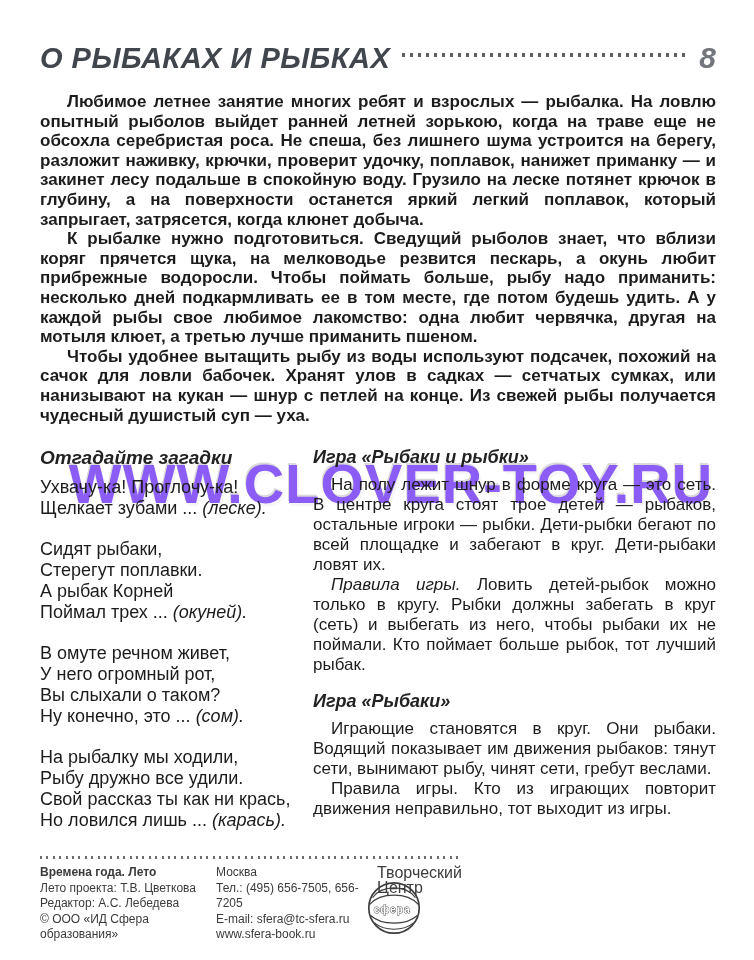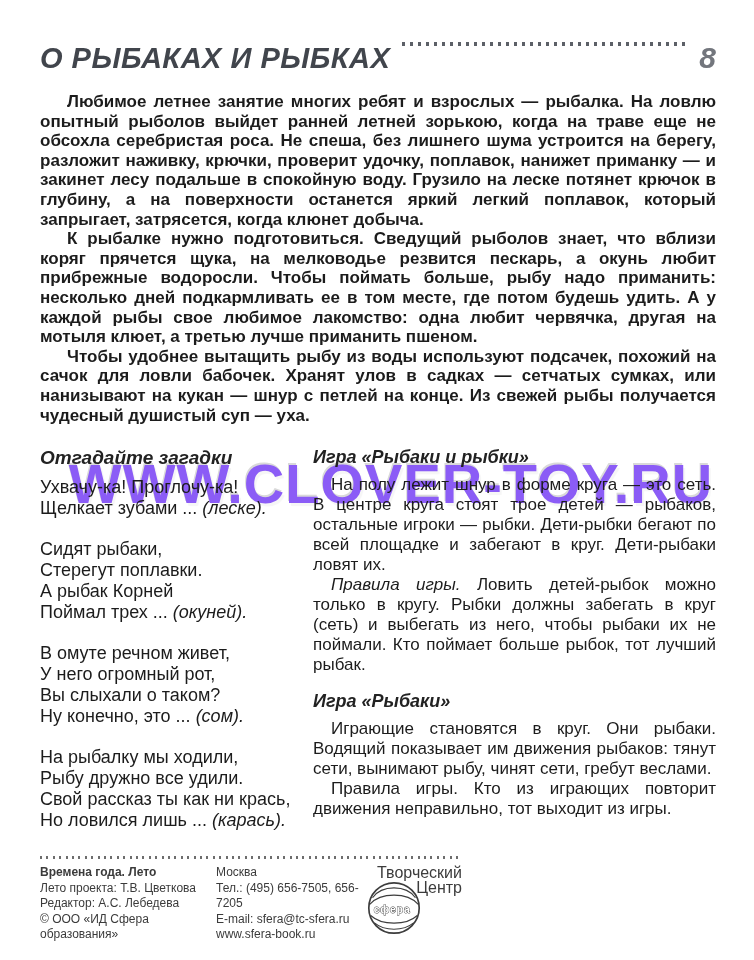--- a/index.html
+++ b/index.html
@@ -1,21 +1,21 @@
 <!DOCTYPE html>
 <html lang="ru"><head>
 <meta charset="utf-8">
 <style>
   html,body{margin:0;padding:0;background:#ffffff;}
   .page{
     position:relative;width:754px;height:960px;background:#ffffff;
     font-family:"Liberation Sans",sans-serif;color:#1c1c1c;overflow:hidden;
   }
   
-  .header{position:absolute;left:40px;right:38px;top:42px;display:flex;align-items:flex-start;z-index:2;}
+  .header{position:absolute;left:40px;right:38px;top:42px;display:flex;align-items:center;z-index:2;}
   .header-title{font-style:italic;font-weight:bold;font-size:29px;line-height:32px;color:#41454c;white-space:nowrap;letter-spacing:.5px;}
   .header-dots{flex:1;height:4px;margin:0 10px 7px 12px;
     background:repeating-linear-gradient(90deg,#5c6067 0 3px,rgba(0,0,0,0) 3px 8px);}
   .header-num{font-style:italic;font-weight:bold;font-size:30px;line-height:32px;color:#73767d;}
   
   .intro{position:absolute;left:40px;width:676px;top:92px;z-index:2;font-weight:bold;}
   .para{margin:0;font-size:17px;line-height:19.6px;text-align:justify;text-indent:27px;}
   
   .watermark{
     position:absolute;left:38px;right:10px;top:449px;z-index:1;
@@ -36,21 +36,21 @@
   
   .footer{position:absolute;left:40px;top:856px;width:422px;z-index:2;color:#3b3b3b;}
   .footer-dots{height:3px;margin-bottom:6px;
     background:repeating-linear-gradient(90deg,#6d6d6d 0 2px,rgba(0,0,0,0) 2px 6.4px);}
   .footer-cols{display:flex;}
   .f-left{width:176px;flex:none;}
   .f-mid{width:148px;flex:none;}
   .f-line{font-size:12px;line-height:15.5px;}
   .f-bold{font-weight:bold;}
   .f-logo{flex:1;position:relative;height:84px;}
-  .logo-text{position:absolute;top:0;right:0;text-align:right;font-size:16px;line-height:15px;color:#3c3c3c;margin-left:32px;}
+  .logo-text{position:absolute;top:0;right:0;text-align:left;font-size:16px;line-height:15px;color:#3c3c3c;margin-left:32px;}
   .logo-emblem{position:absolute;left:2px;top:15px;}
 </style>
 </head>
 <body>
 
 <div class="page">
 
   <div class="watermark">WWW.CLOVER-TOY.RU</div>
 
   <div class="header">

